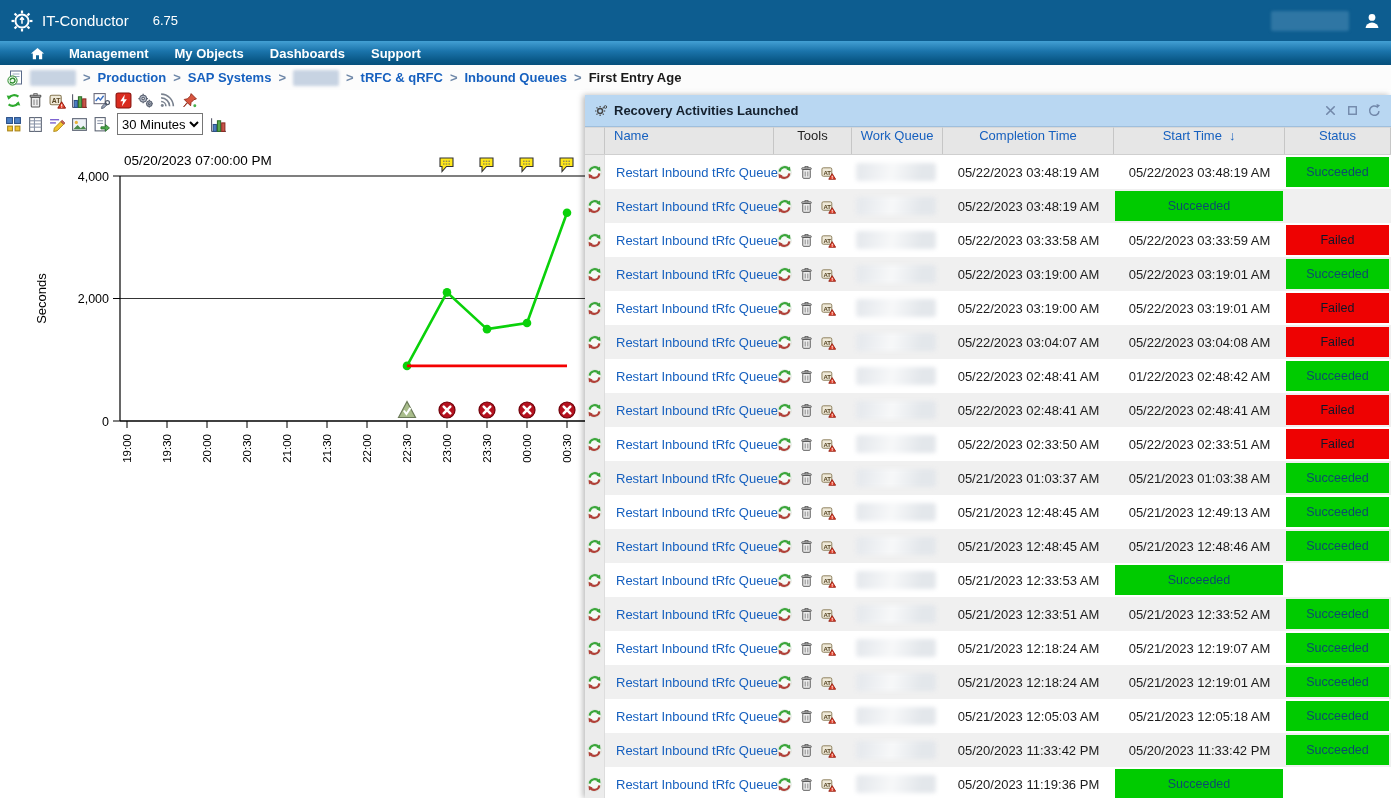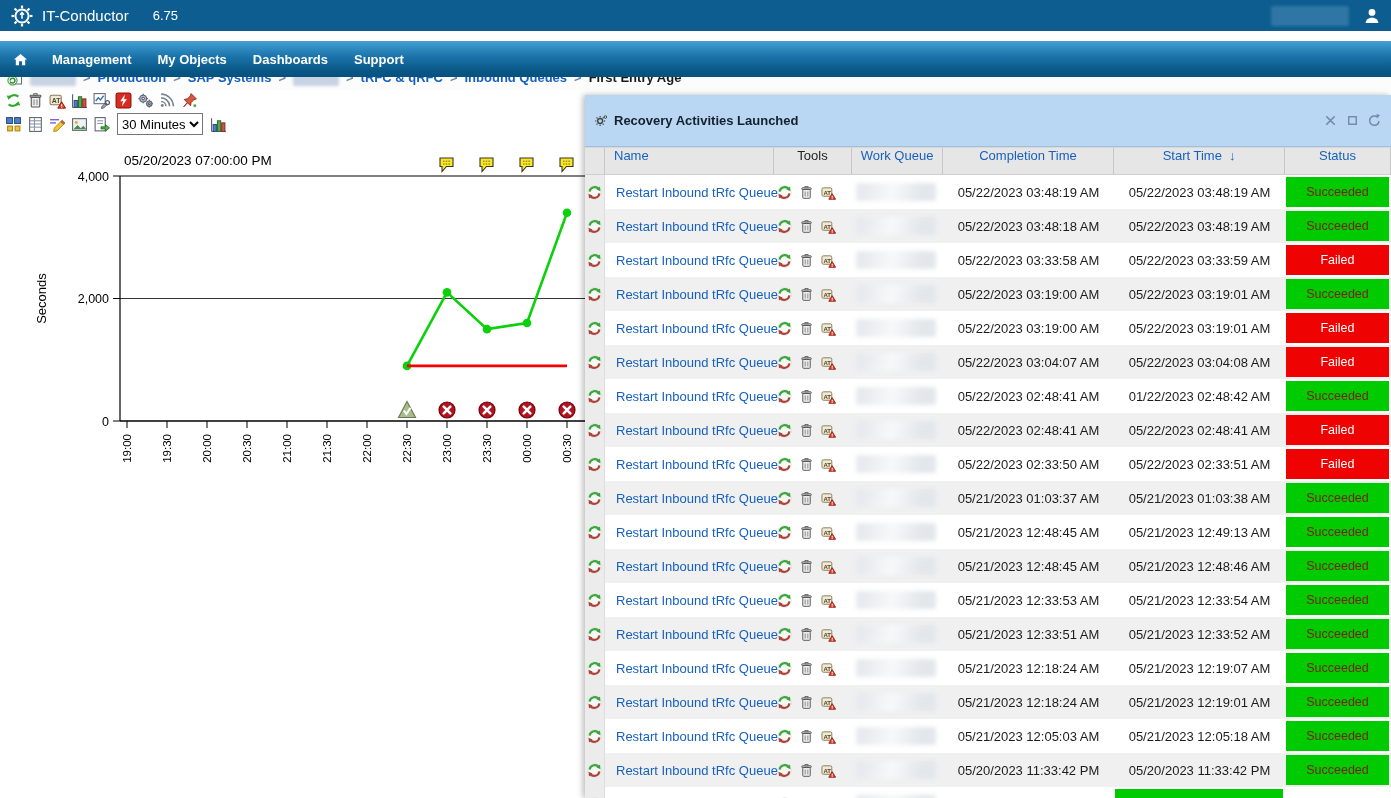--- a/index.html
+++ b/index.html
@@ -1,33 +1,33 @@
 <!DOCTYPE html>
 <html><head>
 <meta charset="utf-8">
 <style>
   html,body{margin:0;padding:0}
   body{position:relative;width:1391px;height:798px;overflow:hidden;background:#fff;
        font-family:"Liberation Sans","DejaVu Sans",sans-serif;-webkit-font-smoothing:antialiased}
   svg{display:block;width:100%;height:100%}
 
   
-  .top-bar{position:absolute;top:0;left:0;right:0;height:31px;background:#0d5d90;
+  .top-bar{position:absolute;top:0;left:0;right:0;height:41px;background:#0d5d90;
            display:flex;align-items:center;padding:5px 10px;box-sizing:border-box;gap:8px;z-index:10}
   .logo-icon{width:24px;height:24px}
   .app-title{color:#fff;font-size:15px}
   .app-version{color:#fff;font-size:13px;margin-left:16px}
   .flex-sp{flex:1}
   .user-redacted{width:78px;height:20px;background:#2f76a4;border-radius:2px;filter:blur(1.5px);margin-right:6px}
   .person{width:18px;height:18px;cursor:pointer}
 
   
-  .menu-bar{position:absolute;top:41px;left:0;right:0;height:36px;
+  .menu-bar{position:absolute;top:41px;left:0;right:0;height:24px;
             background:linear-gradient(180deg,#43a0d4 0%,#1b74ab 42%,#0a5988 80%,#06507c 100%);
-            display:flex;align-items:center;gap:24px;padding:0 13px;box-sizing:border-box;z-index:10}
+            display:flex;align-items:center;gap:24px;padding:0 30px;box-sizing:border-box;z-index:10}
   .home{width:15px;height:15px;cursor:pointer}
   .menu-items{display:flex;gap:26px}
   .menu-item{color:#fff;font-weight:bold;font-size:13px;cursor:pointer;white-space:nowrap}
 
   
   .breadcrumb-bar{position:absolute;top:65px;left:0;right:0;height:25px;background:#fcfcfc;
                   display:flex;align-items:center;gap:7px;padding:0 7px;font-size:13px;font-weight:bold;z-index:2}
   .bc-icon{width:16px;height:16px;cursor:pointer}
   .bc-items{display:flex;align-items:center;gap:7px}
   .bc-sep{color:#6e87a8}
@@ -43,21 +43,21 @@
   .tbicon{width:17px;height:17px;cursor:pointer}
   .interval-select{height:22px;font-size:13px;font-family:inherit;margin:0 2px;border:1px solid #767676;background:#fff}
 
   
   #chart-wrap{position:absolute;left:0;top:140px;width:590px;height:345px;z-index:1}
 
   
   .panel{position:absolute;left:585px;top:95px;width:806px;height:703px;background:#fff;
          box-shadow:-2px 0 6px rgba(0,0,0,.28);display:flex;flex-direction:column;overflow:hidden;z-index:5}
   .panel-header{height:27px;flex:0 0 27px;background:#b9d7f2;display:flex;align-items:center;
-                padding:12px 9px;gap:6px;border-bottom:1px solid #9fbfdd}
+                padding:2px 9px;gap:6px;border-bottom:1px solid #9fbfdd}
   .pgear{width:14px;height:14px}
   .panel-title{font-weight:bold;font-size:13px;color:#14202e;flex:1}
   .win-buttons{display:flex;gap:7px;align-items:center}
   .winbtn{width:15px;height:15px;cursor:pointer}
 
   .thead{display:grid;grid-template-columns:20px 169px 78px 91px 171px 171px 1fr;height:27px;flex:0 0 27px;
          background:#e6e6e6;border-bottom:1px solid #cfcfcf}
   .th{display:flex;align-items:flex-start;justify-content:center;gap:7px;font-size:13px;color:#1660bf;
       border-right:1px solid #c6c6c6;border-top:1px solid #d8d8d8;background:#e6e6e6;cursor:pointer}
   .th.plain{color:#222}
@@ -74,22 +74,22 @@
   .name-cell{padding-left:11px}
   .name-link{color:#1660bf;font-size:13px;cursor:pointer;white-space:nowrap}
   .tools-cell{gap:7px;padding-left:3px}
   .toolicon{width:15px;height:15px;cursor:pointer}
   .wq-cell{padding-left:4px}
   .wq-redacted{width:80px;height:18px;border-radius:3px;
                background:linear-gradient(100deg,#e7eaee 10%,#f7f8f9 45%,#e3e7eb 80%);filter:blur(2px)}
   .time-cell{justify-content:center;font-size:13px;color:#1c1c1c;white-space:nowrap}
   .status-cell{padding:2px 2px 2px 1px}
   .badge{flex:1;height:100%;display:flex;align-items:center;justify-content:center;font-size:12.5px}
-  .badge.ok{background:#00cb00;color:#7f1d1d}
-  .badge.fail{background:#ee0202;color:#ffffff}
+  .badge.ok{background:#00cb00;color:#0c4a6e}
+  .badge.fail{background:#ee0202;color:#0f172a}
 </style>
 </head>
 <body>
 
 <div class="top-bar">
   <span class="logo-icon">
       <svg viewBox="0 0 22 22">
         <g stroke="#fff" fill="none">
           <circle cx="11" cy="11" r="6" stroke-width="1.8"></circle>
           <g stroke-width="2">
@@ -554,21 +554,20 @@
               <text x="2.6" y="10.2" font-size="6.5" font-weight="bold" fill="#554422" font-family="Liberation Sans,sans-serif">AT</text>
               <polygon points="8.3,15.2 15.6,15.2 11.9,9.2" fill="#e8442e" stroke="#8d1507" stroke-width="0.9"></polygon>
               <rect x="11.45" y="11.5" width="1" height="2" fill="#fff"></rect>
               <rect x="11.45" y="13.9" width="1" height="0.8" fill="#fff"></rect>
             </svg>
           </span>
         </div>
     <div class="td wq-cell">
       <span class="wq-redacted"></span>
     </div>
-    <div class="td time-cell">05/22/2023 03:48:18 AM</div>
     <div class="td time-cell">05/22/2023 03:48:19 AM</div>
     <div class="td status-cell">
       <span class="badge ok">Succeeded</span>
     </div>
   </div>
 
   <div class="trow">
     <div class="td icon-cell">
       <span class="rowicon">
             <svg viewBox="0 0 16 16">
@@ -1149,21 +1148,20 @@
               <polygon points="8.3,15.2 15.6,15.2 11.9,9.2" fill="#e8442e" stroke="#8d1507" stroke-width="0.9"></polygon>
               <rect x="11.45" y="11.5" width="1" height="2" fill="#fff"></rect>
               <rect x="11.45" y="13.9" width="1" height="0.8" fill="#fff"></rect>
             </svg>
           </span>
         </div>
     <div class="td wq-cell">
       <span class="wq-redacted"></span>
     </div>
     <div class="td time-cell">05/21/2023 12:33:53 AM</div>
-    <div class="td time-cell">05/21/2023 12:33:54 AM</div>
     <div class="td status-cell">
       <span class="badge ok">Succeeded</span>
     </div>
   </div>
 
   <div class="trow alt">
     <div class="td icon-cell">
       <span class="rowicon">
             <svg viewBox="0 0 16 16">
               <circle cx="8" cy="8" r="7.2" fill="#f5f9f5" stroke="#ccd8cc" stroke-width="0.6"></circle>

